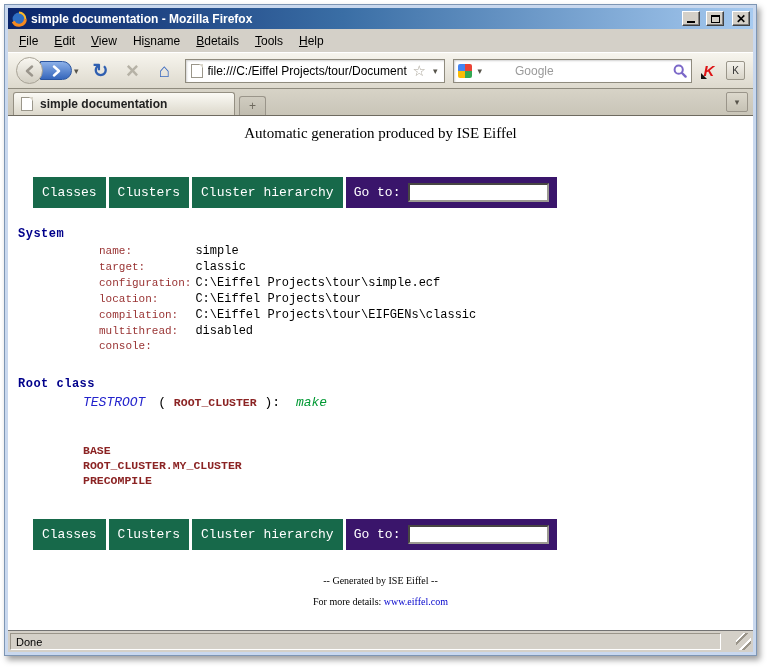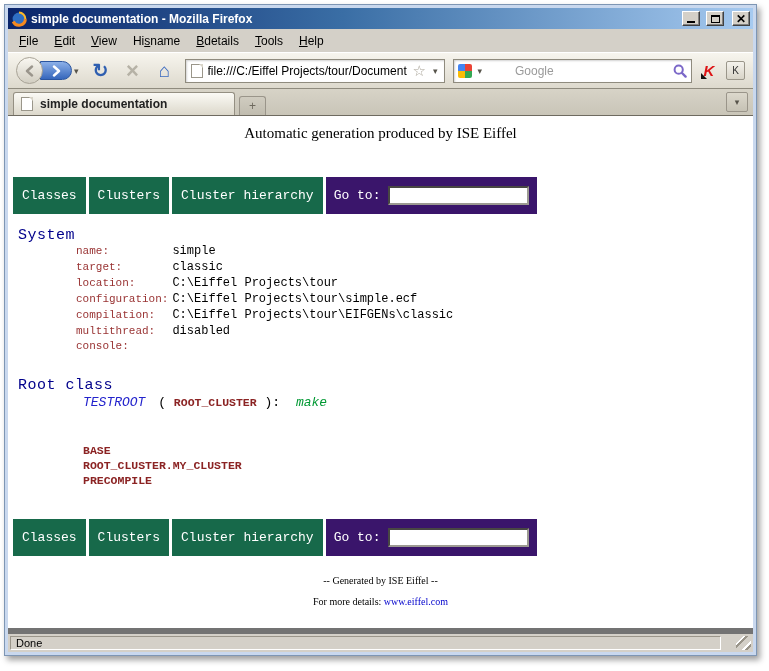--- a/index.html
+++ b/index.html
@@ -81,54 +81,54 @@
   .tab-dropdown { margin-left:auto; width:22px; height:20px; margin-bottom:3px;
     border:1px solid #9a958a; border-radius:2px; background:linear-gradient(#dcd8cc,#c6c2b5);
     display:flex; align-items:center; justify-content:center; }
 
   
   .content { flex:1; background:#fff; position:relative; overflow:hidden;
     font-family:"Liberation Mono",monospace; }
   .banner { position:absolute; top:9px; left:0; right:0; text-align:center;
     font-family:"Liberation Serif",serif; font-size:15px; color:#000; }
 
-  .nav-row { position:absolute; left:5px; display:flex; height:37px; }
+  .nav-row { position:absolute; left:25px; display:flex; height:31px; }
   .nav-row.top { top:61px; } .nav-row.bottom { top:403px; }
   .btn { background:#17694a; color:#fff; font:13px "Liberation Mono",monospace;
     display:flex; align-items:center; padding:0 9px; margin-right:3px; cursor:pointer; }
   .goto { background:#3a156b; color:#fff; display:flex; align-items:center;
     padding:0 8px; gap:8px; font:13px "Liberation Mono",monospace; }
   .goto input { width:141px; height:19px; border:2px inset #9c9a92; background:#fff;
     font:12px "Liberation Mono",monospace; outline:none; }
 
-  .sec-head { position:absolute; left:10px; font-weight:normal; font-size:15px; color:#00008b; letter-spacing:.5px; }
+  .sec-head { position:absolute; left:10px; font-weight:bold; font-size:12px; color:#00008b; letter-spacing:.5px; }
   .sec-head.system { top:111px; } .sec-head.rootclass { top:261px; } .sec-head.clusters { top:310px; }
 
-  .sys-table { position:absolute; left:68px; top:128px; border-spacing:0; }
+  .sys-table { position:absolute; left:91px; top:128px; border-spacing:0; }
   .sys-table td { vertical-align:baseline; height:16px; white-space:nowrap; }
   .sys-label { color:#993333; font-size:11px; font-family:"Liberation Mono",monospace; min-width:90px; padding-right:4px; }
   .sys-value { color:#000; font-size:12px; font-family:"Liberation Mono",monospace; }
 
   .root-line { position:absolute; left:75px; top:279px; font-size:13px; white-space:nowrap; }
   .rc-name { color:#2323cc; font-style:italic; cursor:pointer; }
   .rc-paren { color:#000; margin-left:5px; }
   .rc-cluster { color:#8b2323; font-weight:bold; font-size:11.5px; cursor:pointer; }
   .rc-close { color:#000; }
   .rc-feature { color:#009933; font-style:italic; margin-left:8px; cursor:pointer; }
 
   .cluster-list { position:absolute; left:75px; top:327px; }
   .cluster-item { color:#8b2323; font-weight:bold; font-size:11.5px; line-height:15px; cursor:pointer; }
 
   .footer { position:absolute; left:0; right:0; text-align:center;
     font-family:"Liberation Serif",serif; font-size:10px; color:#000; }
   .footer.l1 { top:459px; } .footer.l2 { top:480px; }
   .eiffel-link { color:#0000cc; cursor:pointer; }
 
   
-  .statusbar { flex:0 0 22px; background:#d4d0c8; border-top:6px solid #737373;
+  .statusbar { flex:0 0 22px; background:#d4d0c8; border-top:1px solid #737373;
     display:flex; align-items:stretch; padding:2px; gap:15px; }
   .status-field { flex:1; border:1px solid; border-color:#9a958a #fff #fff #9a958a;
     font-size:11px; color:#000; display:flex; align-items:center; padding:0 5px; }
   .grip { width:15px; background:
     repeating-linear-gradient(135deg, transparent 0 5px, #fff 5px 7px, #9a958a 7px 9px); }
 </style>
 </head>
 <body>
 
 <div class="window">
@@ -245,26 +245,26 @@
         <tbody>
             <tr>
               <td class="sys-label">name:</td>
               <td class="sys-value">simple</td>
             </tr>
         <tr>
               <td class="sys-label">target:</td>
               <td class="sys-value">classic</td>
             </tr>
         <tr>
+              <td class="sys-label">configuration:</td>
+              <td class="sys-value">C:\Eiffel Projects\tour\simple.ecf</td>
+            </tr>
+        <tr>
               <td class="sys-label">location:</td>
               <td class="sys-value">C:\Eiffel Projects\tour</td>
-            </tr>
-        <tr>
-              <td class="sys-label">configuration:</td>
-              <td class="sys-value">C:\Eiffel Projects\tour\simple.ecf</td>
             </tr>
         <tr>
               <td class="sys-label">compilation:</td>
               <td class="sys-value">C:\Eiffel Projects\tour\EIFGENs\classic</td>
             </tr>
         <tr>
               <td class="sys-label">multithread:</td>
               <td class="sys-value">disabled</td>
             </tr>
         <tr>

